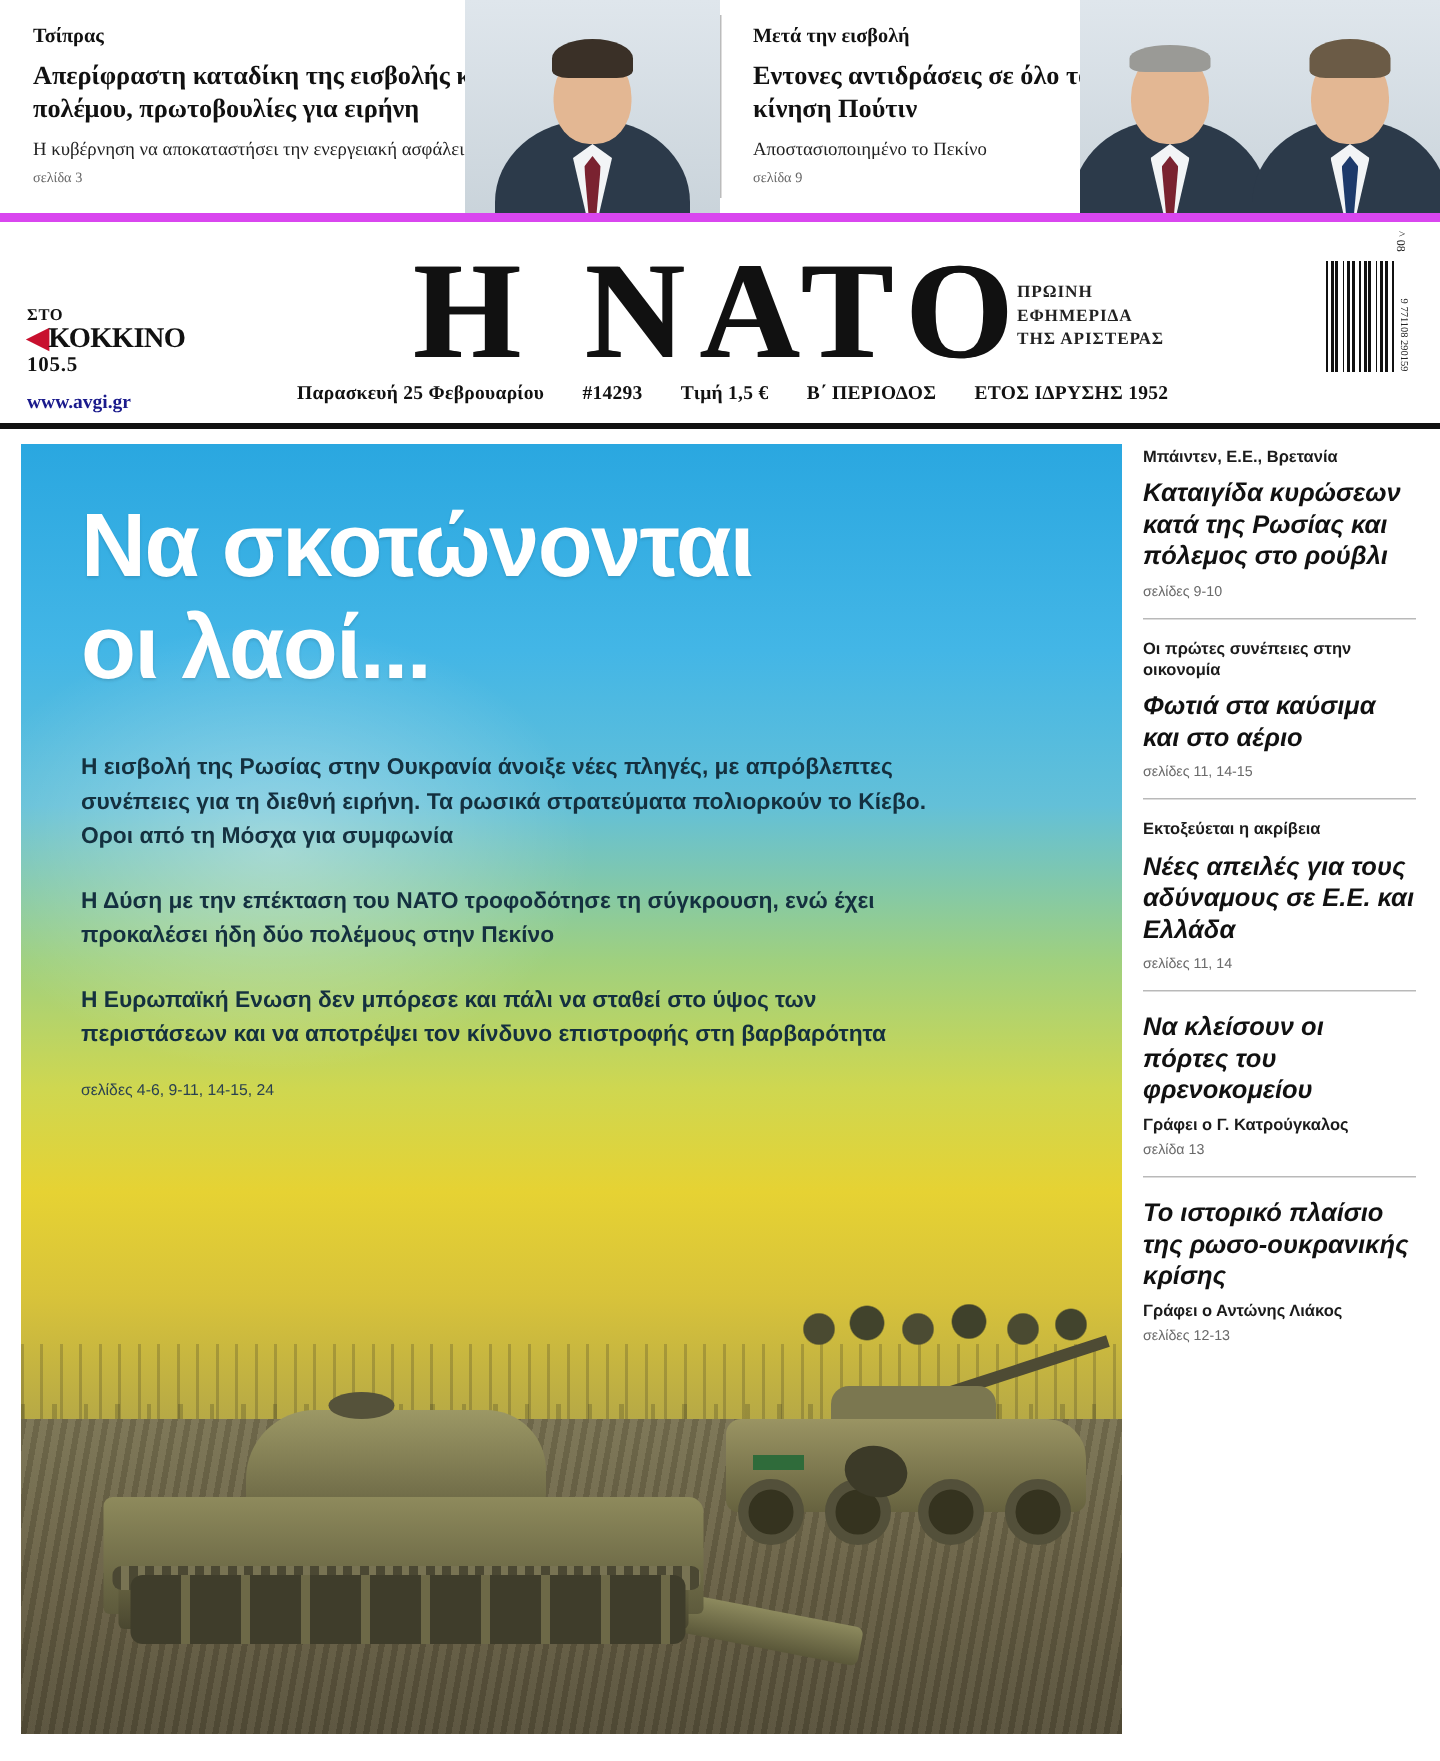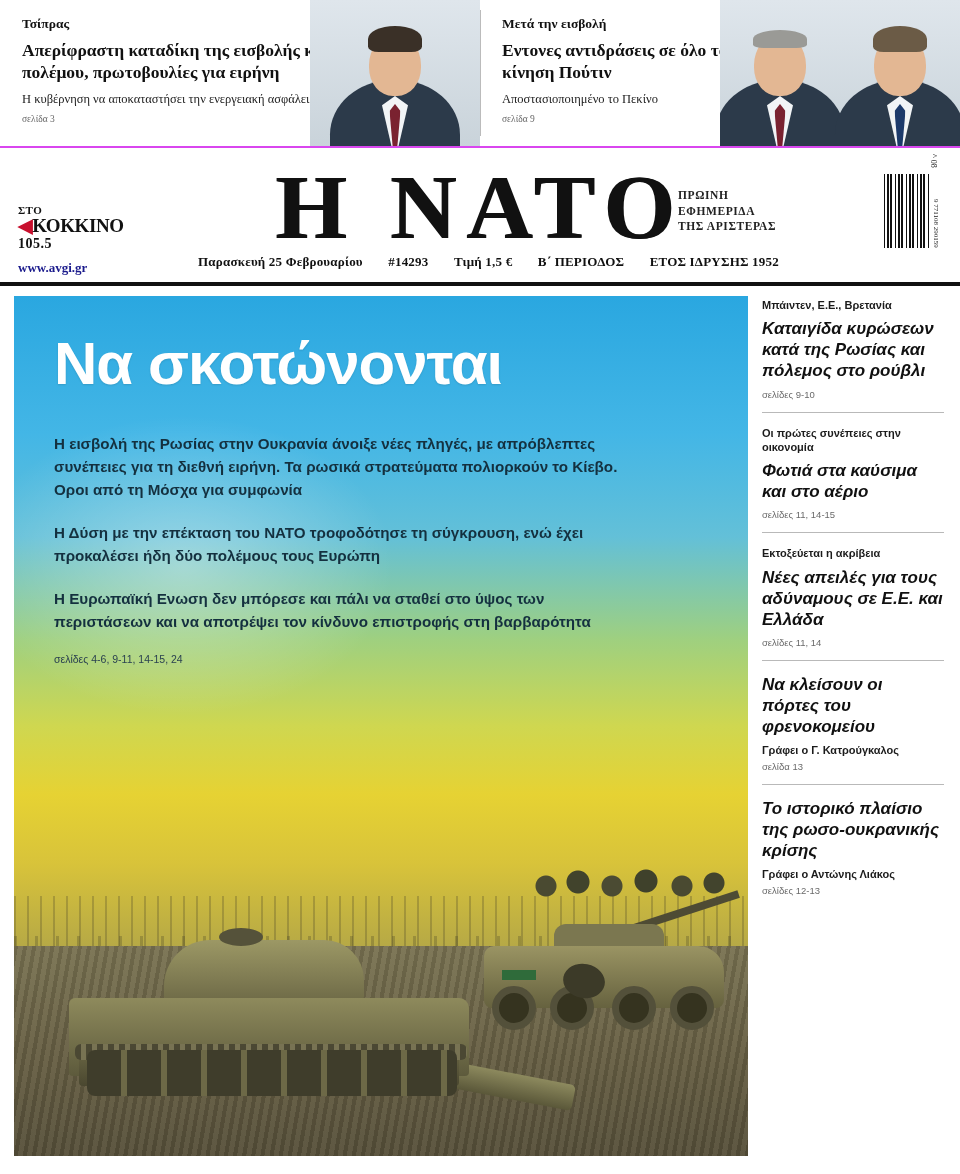--- a/index.html
+++ b/index.html
@@ -11,21 +11,21 @@
     font-family: "Liberation Serif", serif;
     color: #111;
     overflow: hidden;
     position: relative;
   }
 
   
   .teaser-strip {
     display: flex;
     height: 148px;
-    border-bottom: 2px solid #d946ef;
+    border-bottom: 6px solid #d946ef;
     position: relative;
   }
   .teaser {
     position: relative;
     flex: 1 1 50%;
     padding: 16px 14px 0 22px;
     overflow: hidden;
   }
   .teaser-kicker {
     font-family: "Liberation Serif", serif;
@@ -582,23 +582,24 @@
         <div class="hatch"></div>
         <div class="hull"></div>
         <div class="skirt"></div>
         <div class="track"></div>
         <div class="wheels"></div>
       </div>
 
       <div class="hero-text">
         <h1 class="hero-title">
           <span>Να σκοτώνονται</span><br>
+          <span>οι λαοί...</span>
         </h1>
         <p class="hero-para bold">Η εισβολή της Ρωσίας στην Ουκρανία άνοιξε νέες πληγές, με απρόβλεπτες συνέπειες για τη διεθνή ειρήνη. Τα ρωσικά στρατεύματα πολιορκούν το Κίεβο. Οροι από τη Μόσχα για συμφωνία</p>
-        <p class="hero-para bold">Η Δύση με την επέκταση του ΝΑΤΟ τροφοδότησε τη σύγκρουση, ενώ έχει προκαλέσει ήδη δύο πολέμους τους Ευρώπη</p>
+        <p class="hero-para bold">Η Δύση με την επέκταση του ΝΑΤΟ τροφοδότησε τη σύγκρουση, ενώ έχει προκαλέσει ήδη δύο πολέμους στην Πεκίνο</p>
         <p class="hero-para bold">Η Ευρωπαϊκή Ενωση δεν μπόρεσε και πάλι να σταθεί στο ύψος των περιστάσεων και να αποτρέψει τον κίνδυνο επιστροφής στη βαρβαρότητα</p>
         <div class="hero-pages">σελίδες 4-6, 9-11, 14-15, 24</div>
       </div>
     </div>
   </div>
 
   <div class="right-col">
 
     <div class="rail-item">
       <div class="rail-kicker">Μπάιντεν, Ε.Ε., Βρετανία</div>

